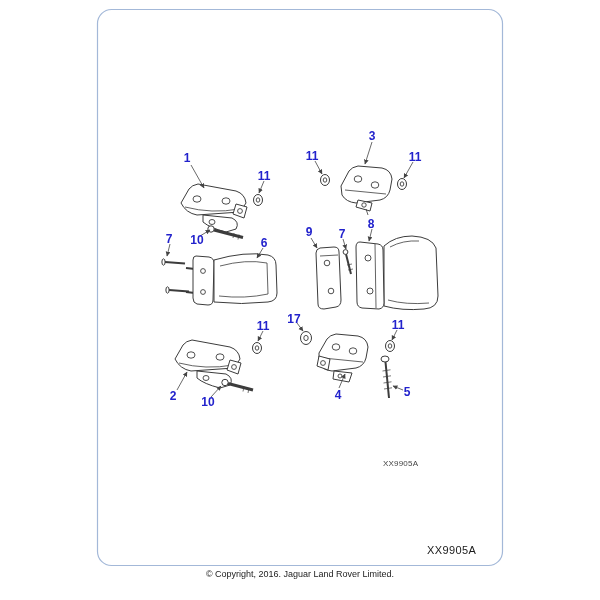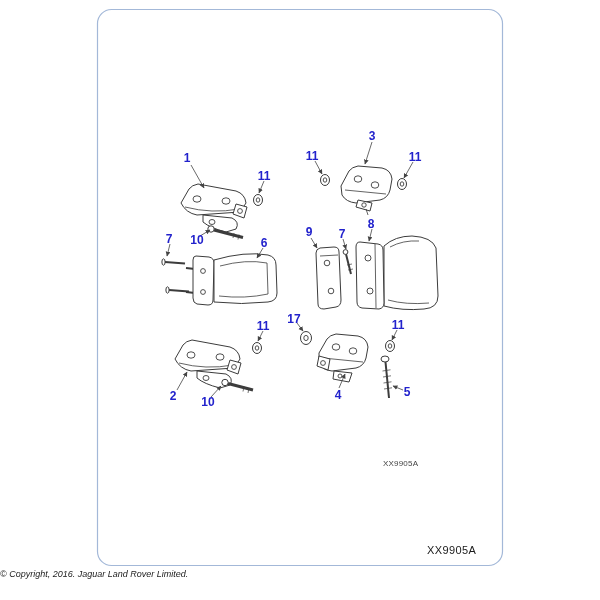--- a/index.html
+++ b/index.html
@@ -17,21 +17,21 @@
   .tick{stroke:var(--color-line,#3c3c3c);stroke-width:.7;}
   .leader{stroke:#444;stroke-width:.8;fill:none;}
   .callout{
     position:absolute;transform:translate(-50%,-50%);
     color:var(--color-callout,#2222cc);
     font-size:12px;font-weight:700;line-height:1;
     user-select:none;white-space:nowrap;
   }
   .code-small{position:absolute;left:383px;top:459px;font-size:8px;color:#444;letter-spacing:.2px;}
   .code-large{position:absolute;left:427px;top:544px;font-size:11px;color:#1a1a1a;letter-spacing:.4px;}
-  .copyright{position:absolute;left:0;right:0;top:569px;font-size:9px;color:#222;font-style:italic;}
+  .copyright{position:absolute;left:0;right:0;top:569px;text-align:center;font-size:9px;color:#222;}
 </style>
 </head>
 <body>
 
 <div class="page">
 
   <svg width="600" height="600" viewBox="0 0 600 600">
     <defs>
       <marker id="arr" markerWidth="7" markerHeight="7" refX="5.5" refY="3" orient="auto">
         <path d="M0,0 L6,3 L0,6 Z" fill="#444"></path>

